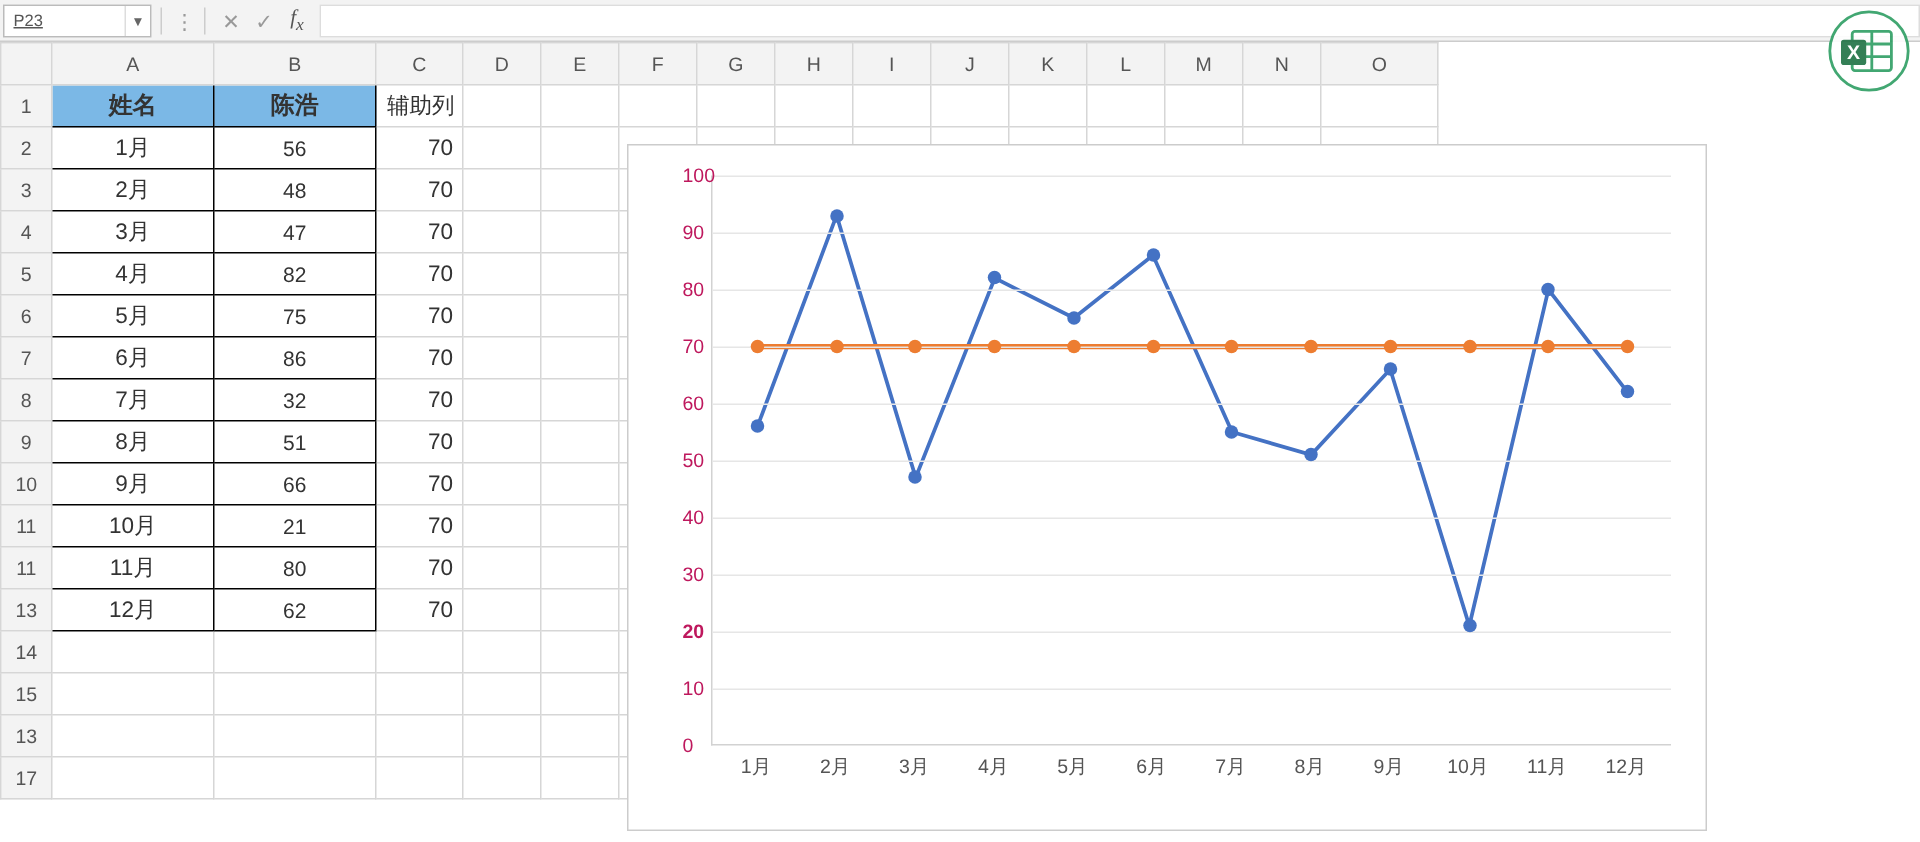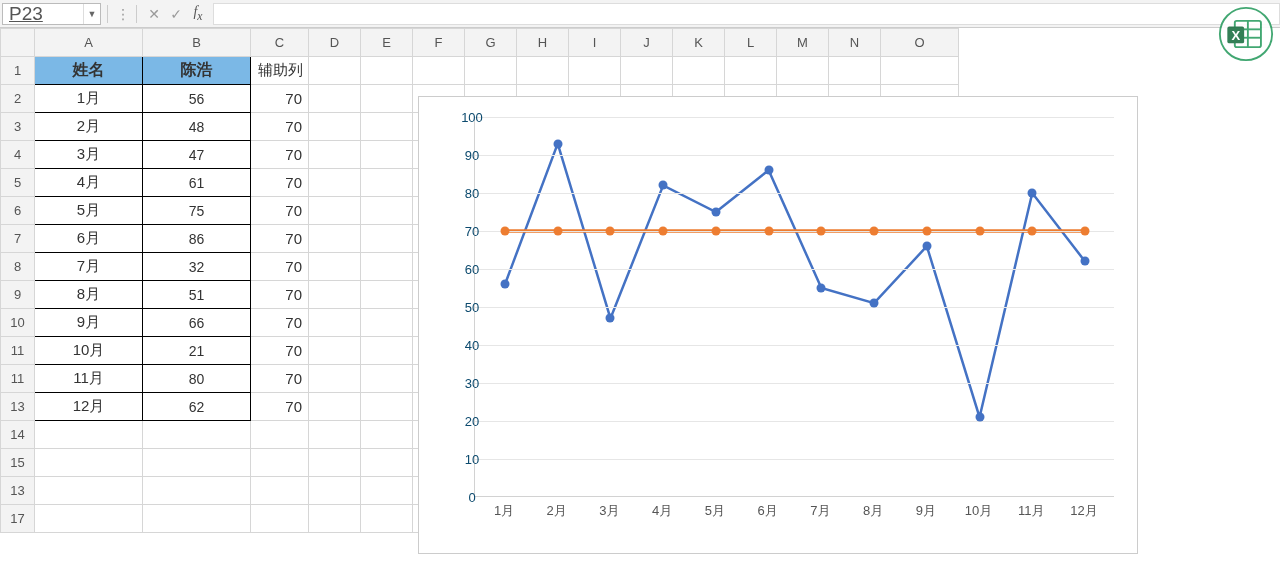--- a/index.html
+++ b/index.html
@@ -27,21 +27,21 @@
     display: flex;
     align-items: center;
     background: #fff;
     border: 1px solid #bbb;
     height: 22px;
     margin-left: 2px;
   }
   .name-box {
     width: 80px;
     padding: 0 6px;
-    font-size: 19px;
+    font-size: 11px;
     color: #555;
     outline: none;
     text-decoration: underline;
   }
   .name-box-dd {
     width: 17px;
     display: flex;
     align-items: center;
     justify-content: center;
     border-left: 1px solid #ddd;
@@ -160,23 +160,23 @@
   }
   .gridline {
     position: absolute;
     left: 0; right: 0;
     border-top: 1px solid #e6e6e6;
   }
   .ylab {
     position: absolute;
     right: 648px;
     width: 34px;
-    text-align: center;
+    text-align: left;
     font-size: 13px;
-    color: #0c4a6e;
+    color: #be185d;
     transform: translateY(-50%);
   }
   .xlab {
     position: absolute;
     top: 405px;
     font-size: 13px;
     color: #555;
     transform: translateX(-50%);
   }
   svg.lines { position:absolute; left:0; top:0; }
@@ -309,21 +309,21 @@
           <td></td>
           <td></td>
           <td></td>
           <td></td>
           <td></td>
           <td></td>
         </tr>
         <tr>
           <td class="rowhdr">5</td>
           <td class="bcell mcell">4月</td>
-          <td class="bcell vcell">61</td>
+          <td class="bcell vcell">82</td>
           <td class="auxcell">70</td>
           <td></td>
           <td></td>
           <td></td>
           <td></td>
           <td></td>
           <td></td>
           <td></td>
           <td></td>
           <td></td>
@@ -586,21 +586,21 @@
         <div class="pt s2" style="left: 293.636px; top: 114px;"></div>
         <div class="pt s2" style="left: 346.364px; top: 114px;"></div>
         <div class="pt s2" style="left: 399.091px; top: 114px;"></div>
         <div class="pt s2" style="left: 451.818px; top: 114px;"></div>
         <div class="pt s2" style="left: 504.545px; top: 114px;"></div>
         <div class="pt s2" style="left: 557.273px; top: 114px;"></div>
         <div class="pt s2" style="left: 610px; top: 114px;"></div>
       </div>
   <div class="ylab" style="top: 400px;">0</div>
       <div class="ylab" style="top: 362px;">10</div>
-      <div class="ylab" style="top: 324px;">20</div>
+      <div class="ylab" style="top: 324px; font-weight: bold;">20</div>
       <div class="ylab" style="top: 286px;">30</div>
       <div class="ylab" style="top: 248px;">40</div>
       <div class="ylab" style="top: 210px;">50</div>
       <div class="ylab" style="top: 172px;">60</div>
       <div class="ylab" style="top: 134px;">70</div>
       <div class="ylab" style="top: 96px;">80</div>
       <div class="ylab" style="top: 58px;">90</div>
       <div class="ylab" style="top: 20px;">100</div>
       <div class="xlab" style="left: 85px;">1月</div>
       <div class="xlab" style="left: 137.727px;">2月</div>

